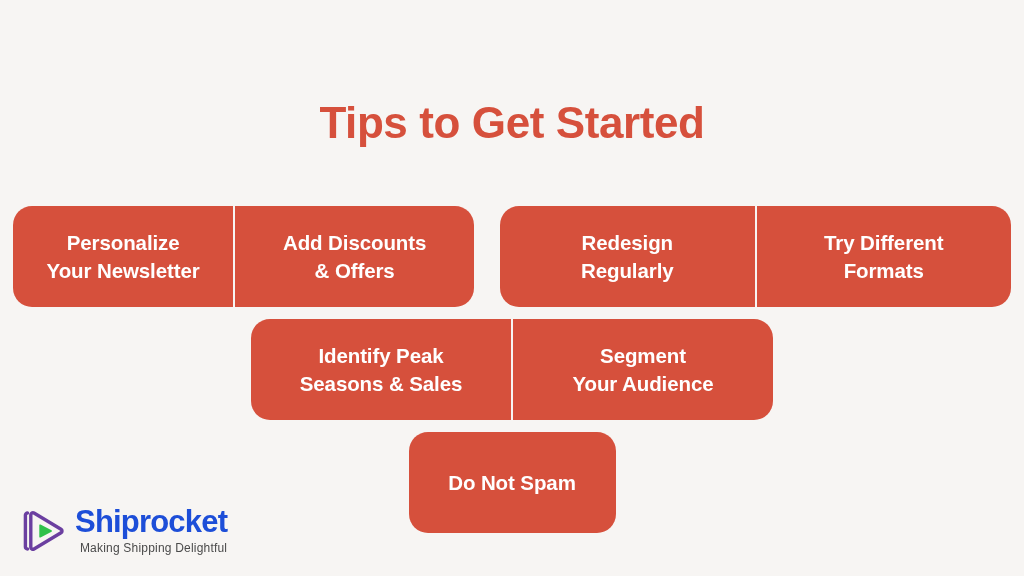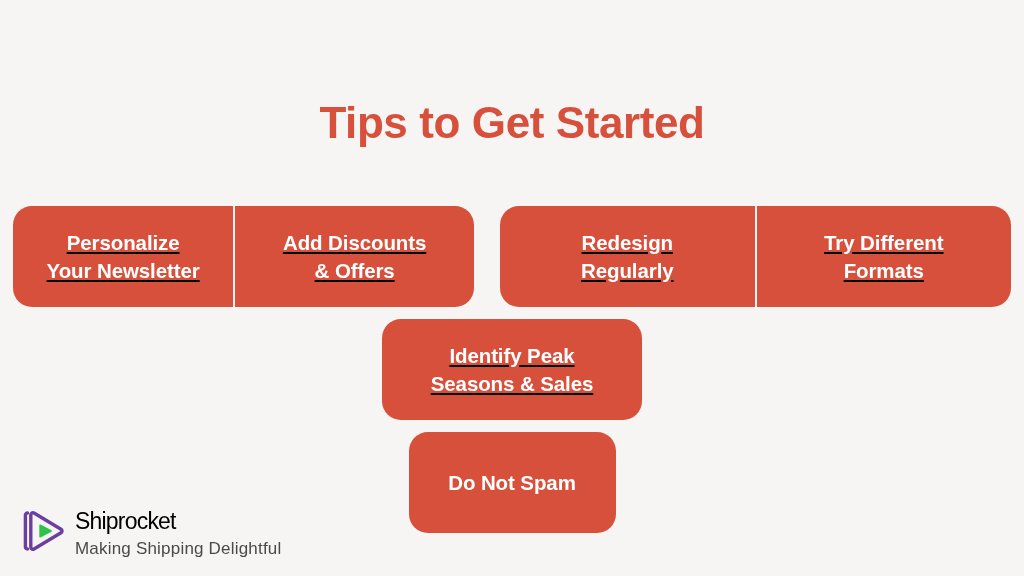--- a/index.html
+++ b/index.html
@@ -59,21 +59,21 @@
   #card-row-3 { top: 226px; }
 
   .card-group {
     display: flex;
     background: #d6503c;
     border-radius: 19px;
     height: 101px;
     overflow: hidden;
   }
   #card-row-1 .card-group,
-  #card-row-2 .card-group { margin: 0 13px; text-decoration: underline; }
+  #card-row-2 .card-group { margin: 0 13px; }
   #card-row-3 .card-group { margin: 0; }
 
   .card {
     display: flex;
     align-items: center;
     justify-content: center;
     text-align: center;
     color: #ffffff;
     font-size: 20.5px;
     font-weight: bold;
@@ -112,29 +112,29 @@
     flex: 0 0 auto;
     margin-right: 7px;
   }
   #logo-text-block {
     display: flex;
     flex-direction: column;
     justify-content: center;
     padding-bottom: 2px;
   }
   #logo-wordmark {
-    color: #000000;
-    font-size: 23px;
+    color: #1d4ed8;
+    font-size: 31px;
     line-height: 33px;
-    font-weight: normal;
+    font-weight: bold;
     letter-spacing: -0.8px;
   }
   #logo-tagline {
     color: #4a4a4a;
-    font-size: 17px;
+    font-size: 12px;
     line-height: 15px;
     letter-spacing: 0.2px;
     text-align: right;
     padding-top: 3px;
   }
 </style>
 </head>
 <body>
 
 <div id="slide">
@@ -155,20 +155,22 @@
 Regularly</div>
         <div class="card">Try Different
 Formats</div>
       </div>
     </div>
 
     <div class="card-row" id="card-row-2">
       <div class="card-group group-right">
         <div class="card">Identify Peak
 Seasons &amp; Sales</div>
+        <div class="card">Segment
+Your Audience</div>
       </div>
     </div>
 
     <div class="card-row" id="card-row-3">
       <div class="card-group group-center">
         <div class="card">Do Not Spam</div>
       </div>
     </div>
 
   </div>

